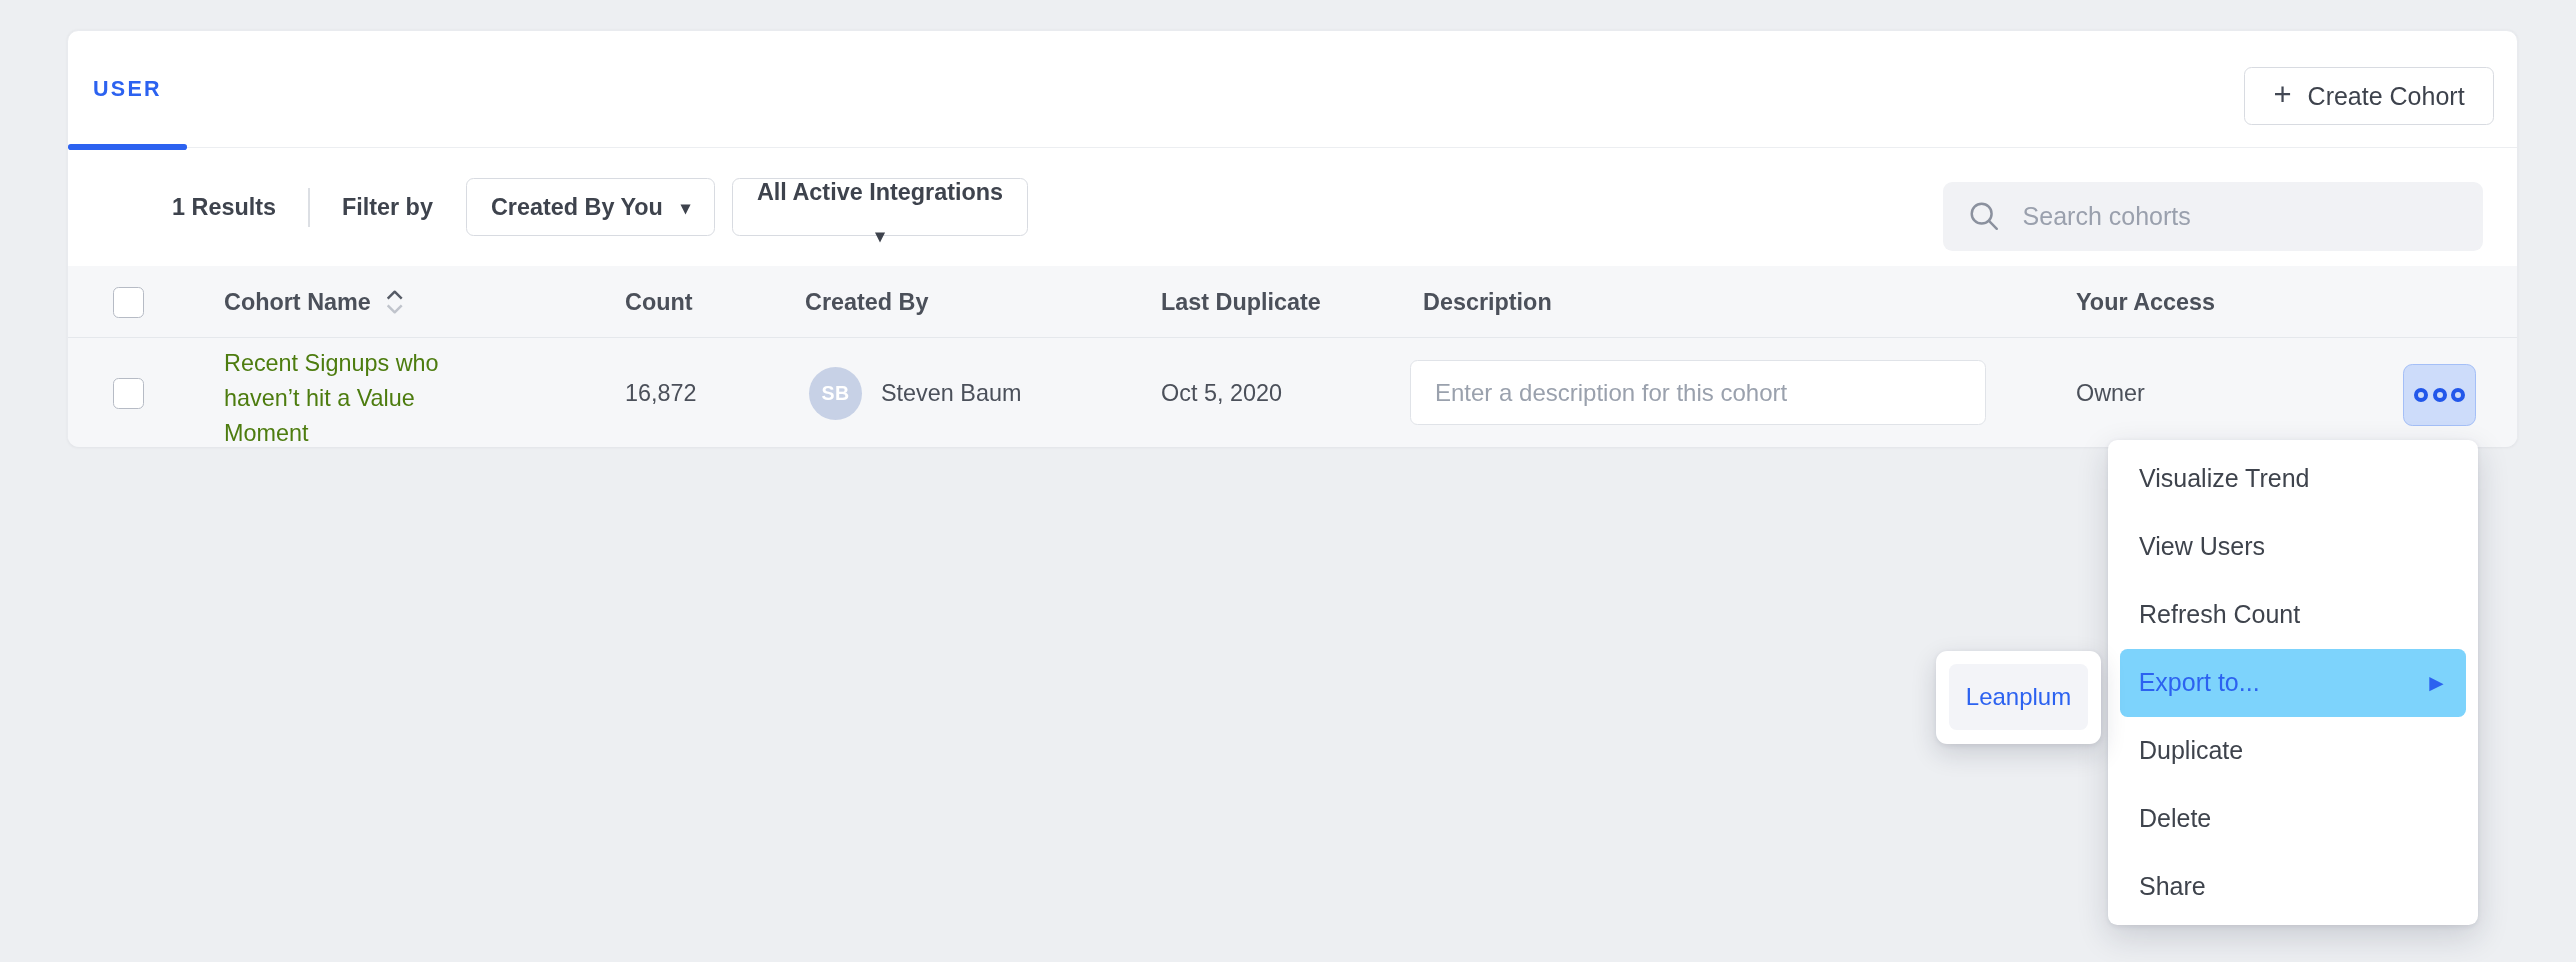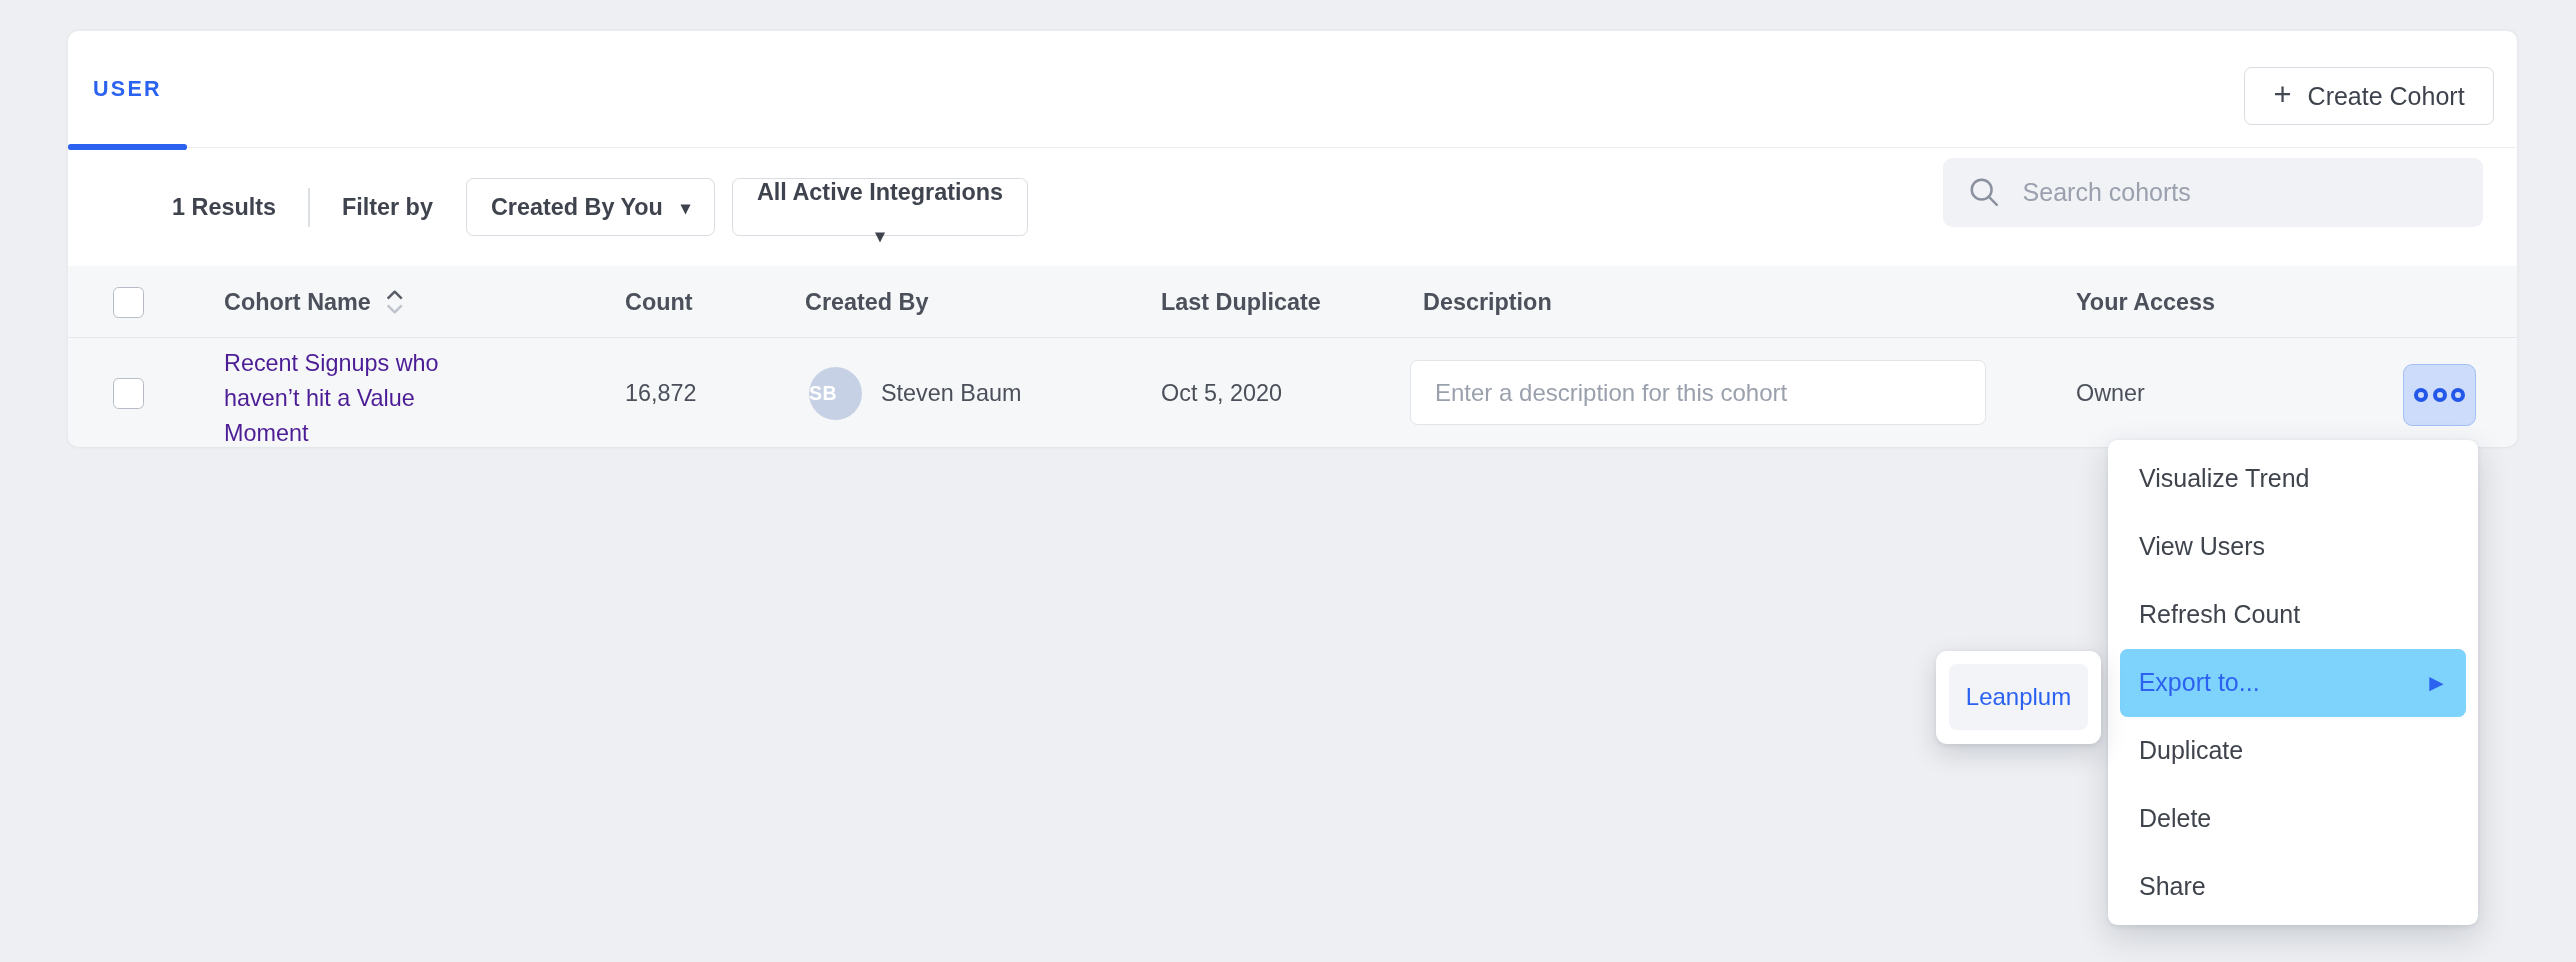--- a/index.html
+++ b/index.html
@@ -47,21 +47,21 @@
   .filter-by { font-size:23.4px; font-weight:700; color:#3e434d; margin-right:33px; }
   .dropdown {
     height:58px; border:1.4px solid #d8dbe1; border-radius:7.5px; background:#fff;
     display:flex; align-items:center; gap:18px; padding:0 24px;
     font-size:23.4px; font-weight:700; color:#3e434d; cursor:pointer;
   }
   .dropdown + .dropdown { margin-left:17px;flex-direction:column; }
   .caret { font-size:18px; color:#3e434d; transform:translateY(0.9px); }
 
   .search {
-    position:absolute; top:127px; right:34px; width:540px; height:69px;
+    position:absolute; top:151px; right:34px; width:540px; height:69px;
     background:#f1f2f5; border-radius:9.3px;
     display:flex; align-items:center; padding:0 24px; gap:20.6px;
   }
   .search svg { flex:none; }
   .search input {
     background:transparent; border:none; outline:none; width:100%;
     font-family:"Liberation Sans", sans-serif; font-size:25px; color:#3f444e;
   }
   .search input::placeholder { color:#9aa0ad; }
 
@@ -75,26 +75,26 @@
   .th { font-weight:600; }
   .checkbox {
     position:absolute; width:31px; height:31px; background:#fff;
     border:1.9px solid #b6bbc5; border-radius:5.6px; cursor:pointer;
   }
   .th-name { left:156px; display:flex; align-items:center; gap:12px; cursor:pointer; }  .c-count { left:557px; }  .c-created { left:737px; }
   .c-modified { left:1093px; } .c-desc { left:1355px; } .c-access { left:1983px;margin-left:25px; }
 
   .cohort-link {
     position:absolute; left:156px; top:8.4px; width:254px;
-    font-size:23.4px; line-height:35px; color:#4c1d95; cursor:pointer;
+    font-size:23.4px; line-height:35px; color:#4d7c0f; cursor:pointer;
   }
   .avatar {
     position:absolute; left:741px; top:29px; width:53px; height:53px;
     background:#c7d1e6; border-radius:50%;
-    display:flex; align-items:center; justify-content:flex-start;
+    display:flex; align-items:center; justify-content:center;
     color:#fff; font-size:19.6px; font-weight:700; letter-spacing:0.5px;
   }
   .created-name { left:813px; }
   .desc-input {
     position:absolute; left:1342px; top:22.4px; width:576px; height:65px;
     border:1.4px solid #e0e3e8; border-radius:7.5px; background:#fff;
     padding:0 24px; font-family:"Liberation Sans", sans-serif;
     font-size:24px; color:#3f444e; outline:none;
   }
   .desc-input::placeholder { color:#9aa1ad; }

